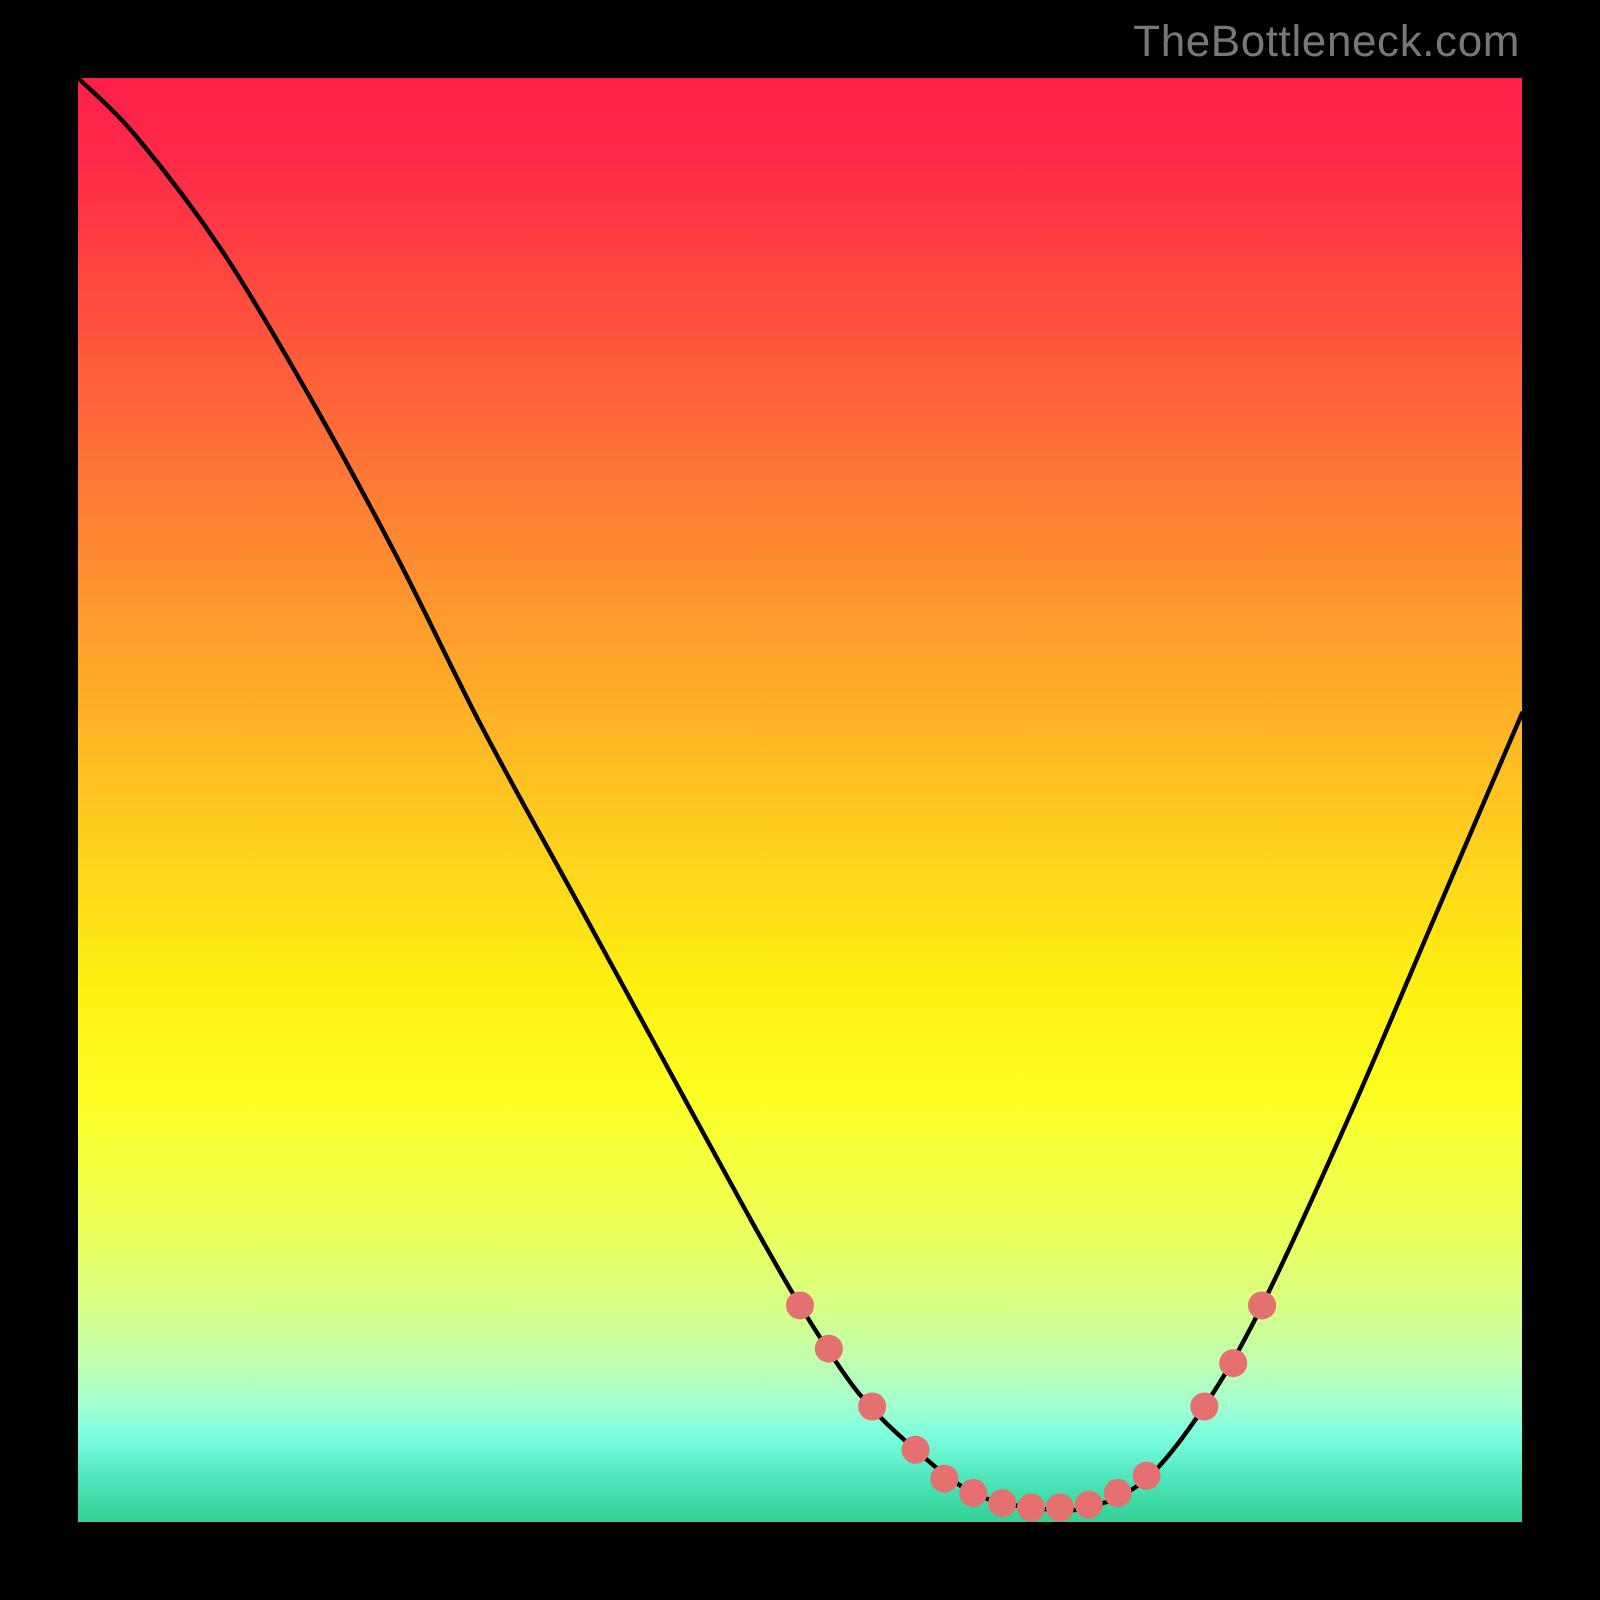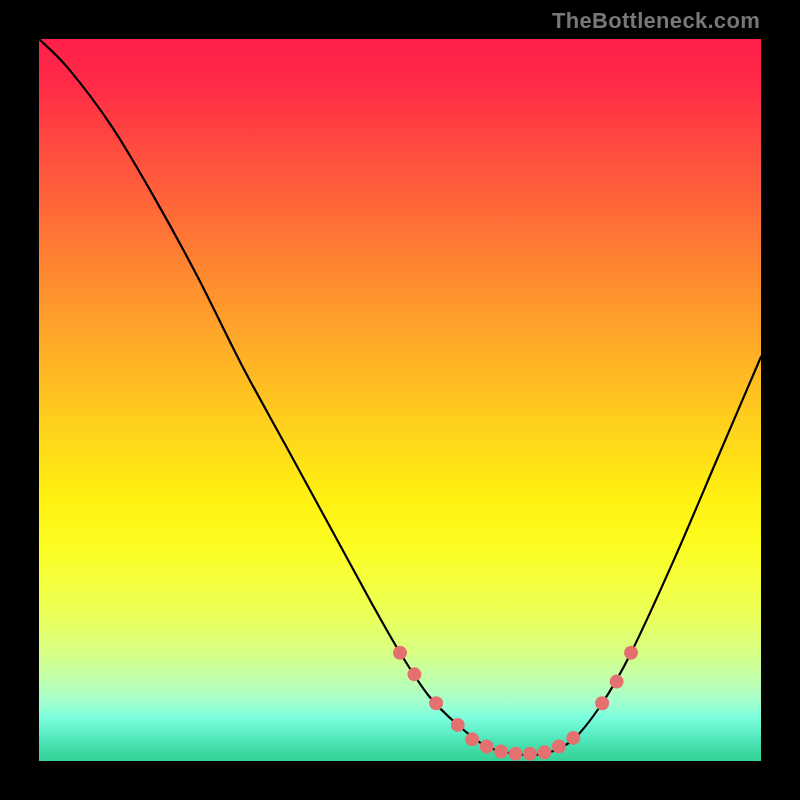--- a/index.html
+++ b/index.html
@@ -52,21 +52,21 @@
       #3bd7a0 99%,
       #34d196 100%
     );
   }
   .attribution {
     position: absolute;
     top: 8px;
     right: 40px;
     color: #777;
     font-size: 22px;
-    font-weight: 700;
+    font-weight: 400;
     letter-spacing: 0.3px;
   }
   svg.curve {
     position: absolute;
     inset: 0;
   }
 </style>
 </head>
 <body>
 

